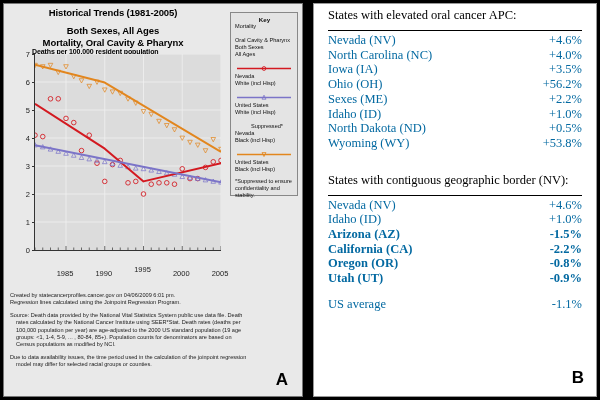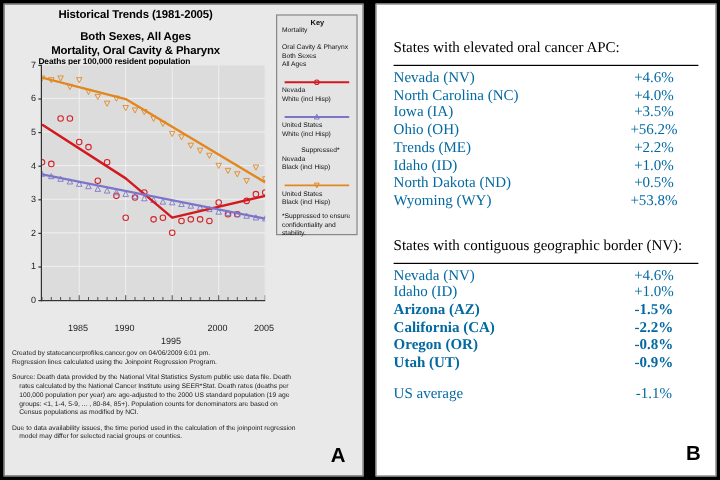--- a/index.html
+++ b/index.html
@@ -153,42 +153,42 @@
   #panel-b {
     position: absolute;
     left: 313px; top: 3px;
     width: 284px; height: 394px;
     background: #ffffff;
     border: 1px solid #999;
     box-sizing: border-box;
     overflow: hidden;
     font-family: "Liberation Serif", serif;
   }
-  .b-inner { padding: 28px 14px 0 14px; }
+  .b-inner { padding: 4px 14px 0 14px; }
   .b-head {
     font-size: 12.5px;
     color: #000;
     padding-bottom: 7px;
   }
   .rule {
     border-bottom: 1px solid #000;
     margin-bottom: 2px;
   }
   table.b-table {
     width: 100%;
     border-collapse: collapse;
     font-size: 12.5px;
     color: #0369a1;
   }
   table.b-table td {
     padding: 0 0 0.5px 0;
     line-height: 14.2px;
     vertical-align: top;
   }
-  td.val { text-align: center; width: 74px; }
+  td.val { text-align: right; width: 74px; }
   tr.bold td { font-weight: bold; }
   tr.spacer td { height: 11px; line-height: 11px; font-size: 1px; }
   .b-gap { height: 22px; }
   #letter-b { right: 12px; bottom: 8px; font-family: "Liberation Sans", sans-serif; }
 </style>
 </head>
 <body>
 
 <div id="root">
 
@@ -336,21 +336,21 @@
           <div class="ylabel" style="top: 84px; left: 0px; right: auto; width: 18px; text-align: right;">4</div>
           <div style="position: absolute; left: 20px; width: 3px; height: 1px; background: rgb(51, 51, 51); top: 84px;"></div>
           <div class="ylabel" style="top: 56px; left: 0px; right: auto; width: 18px; text-align: right;">5</div>
           <div style="position: absolute; left: 20px; width: 3px; height: 1px; background: rgb(51, 51, 51); top: 56px;"></div>
           <div class="ylabel" style="top: 28px; left: 0px; right: auto; width: 18px; text-align: right;">6</div>
           <div style="position: absolute; left: 20px; width: 3px; height: 1px; background: rgb(51, 51, 51); top: 28px;"></div>
           <div class="ylabel" style="top: 0px; left: 0px; right: auto; width: 18px; text-align: right;">7</div>
           <div style="position: absolute; left: 20px; width: 3px; height: 1px; background: rgb(51, 51, 51); top: 0px;"></div>
           <div class="xlabel" style="left: 53px; top: 196px;">1985</div>
           <div class="xlabel" style="left: 91.75px; top: 196px;">1990</div>
-          <div class="xlabel" style="left: 130.5px; top: 207px;">1995</div>
+          <div class="xlabel" style="left: 130.5px; top: 192px;">1995</div>
           <div class="xlabel" style="left: 169.25px; top: 196px;">2000</div>
           <div class="xlabel" style="left: 208px; top: 196px;">2005</div>
         </div>
     </div>
 
     <div id="notes">
       <p>
         <span class="ind">Created by statecancerprofiles.cancer.gov on 04/06/2009 6:01 pm.</span>
         <span class="ind">Regression lines calculated using the  Joinpoint Regression Program.</span>
       </p>
@@ -426,21 +426,21 @@
             </tr>
             <tr>
               <td>Iowa (IA)</td>
               <td class="val">+3.5%</td>
             </tr>
             <tr>
               <td>Ohio (OH)</td>
               <td class="val">+56.2%</td>
             </tr>
             <tr>
-              <td>Trends (ME)</td>
+              <td>Sexes (ME)</td>
               <td class="val">+2.2%</td>
             </tr>
             <tr>
               <td>Idaho (ID)</td>
               <td class="val">+1.0%</td>
             </tr>
             <tr>
               <td>North Dakota (ND)</td>
               <td class="val">+0.5%</td>
             </tr>

